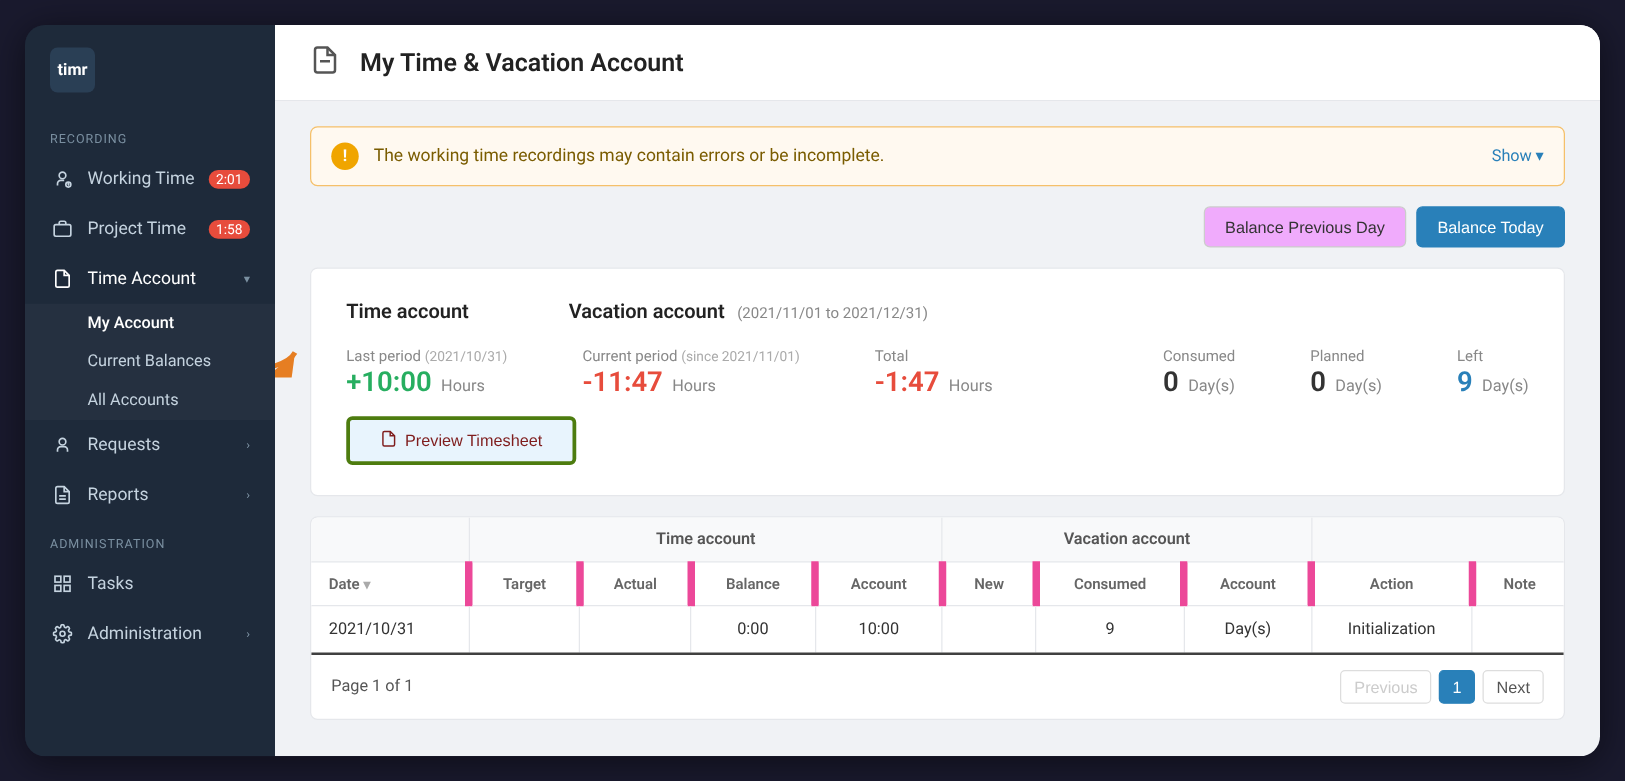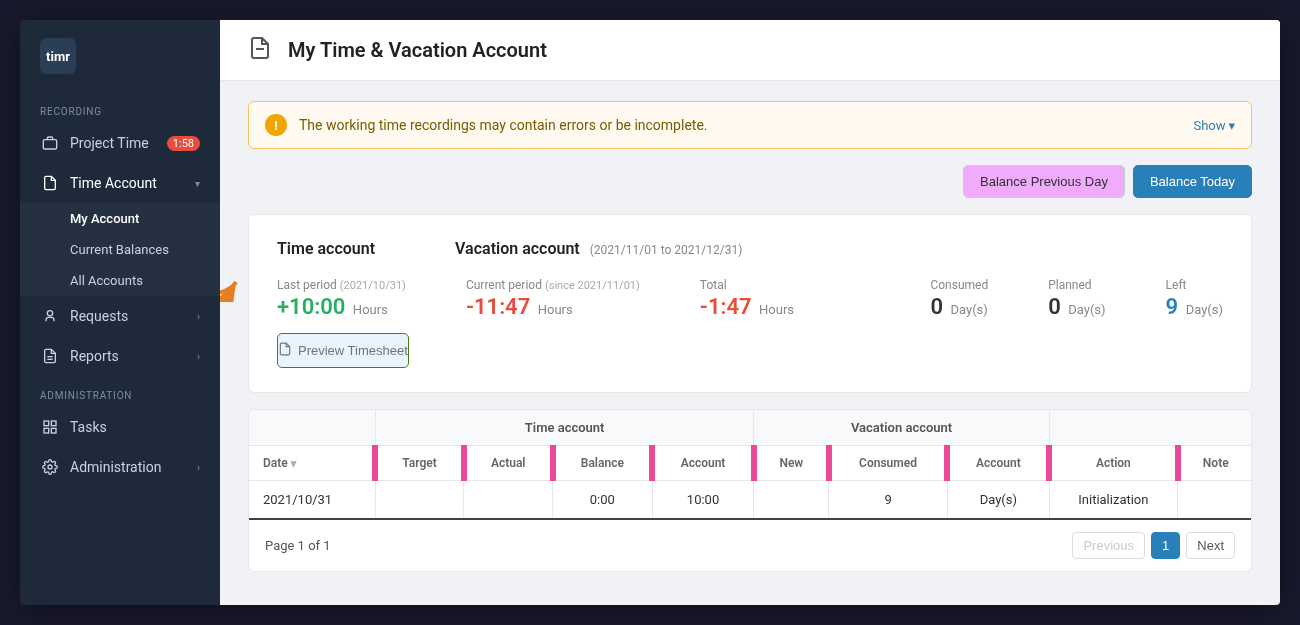--- a/index.html
+++ b/index.html
@@ -10,21 +10,21 @@
       display: flex;
       justify-content: center;
       align-items: center;
       min-height: 100vh;
       padding: 20px;
     }
     .screen {
       width: 1260px;
       height: 585px;
       display: flex;
-      border-radius: 4px;
+      border-radius: 16px;
       overflow: hidden;
       box-shadow: 0 4px 30px rgba(0,0,0,0.5);
     }
 
     
     .sidebar {
       width: 200px;
       background: #1e2a3a;
       color: #fff;
       display: flex;
@@ -247,24 +247,24 @@
       color: #888;
       margin-left: 4px;
     }
     .val-green { color: #27ae60; }
     .val-red { color: #e74c3c; }
     .val-dark { color: #333; }
     .val-blue { color: #2980b9; }
 
     .preview-btn {
       background: #e8f4fd;
-      color: #737373;
-      border: 1px solid #4d7c0f;
+      color: #7f1d1d;
+      border: 3px solid #4d7c0f;
       border-radius: 5px;
-      padding: 8px 0;
+      padding: 8px 24px;
       cursor: pointer;
       font-size: 13px;
       display: flex;
       align-items: center;
       gap: 6px;
       margin-top: 14px;
     }
 
     
     .table-card {
@@ -351,20 +351,32 @@
 
   <nav class="sidebar">
     <div class="sidebar-logo">
       <div class="logo-box">
         <span>timr</span>
       </div>
     </div>
 
     <div class="sidebar-section-label">RECORDING</div>
 
+    <div class="sidebar-item">
+      <span class="icon">
+        <svg width="16" height="16" viewBox="0 0 24 24" fill="none" stroke="currentColor" stroke-width="2">
+            <circle cx="12" cy="8" r="4"></circle>
+            <path d="M6 20v-2a4 4 0 0 1 4-4h4"></path>
+            <circle cx="19" cy="19" r="3"></circle>
+            <path d="M19 17v2l1 1"></path>
+          </svg>
+      </span>
+      <span>Working Time</span>
+      <span class="badge">2:01</span>
+    </div>
 
     <div class="sidebar-item">
       <span class="icon">
         <svg width="16" height="16" viewBox="0 0 24 24" fill="none" stroke="currentColor" stroke-width="2">
             <rect x="2" y="7" width="20" height="14" rx="2"></rect>
             <path d="M16 7V5a2 2 0 0 0-2-2h-4a2 2 0 0 0-2 2v2"></path>
           </svg>
       </span>
       <span>Project Time</span>
       <span class="badge">1:58</span>

